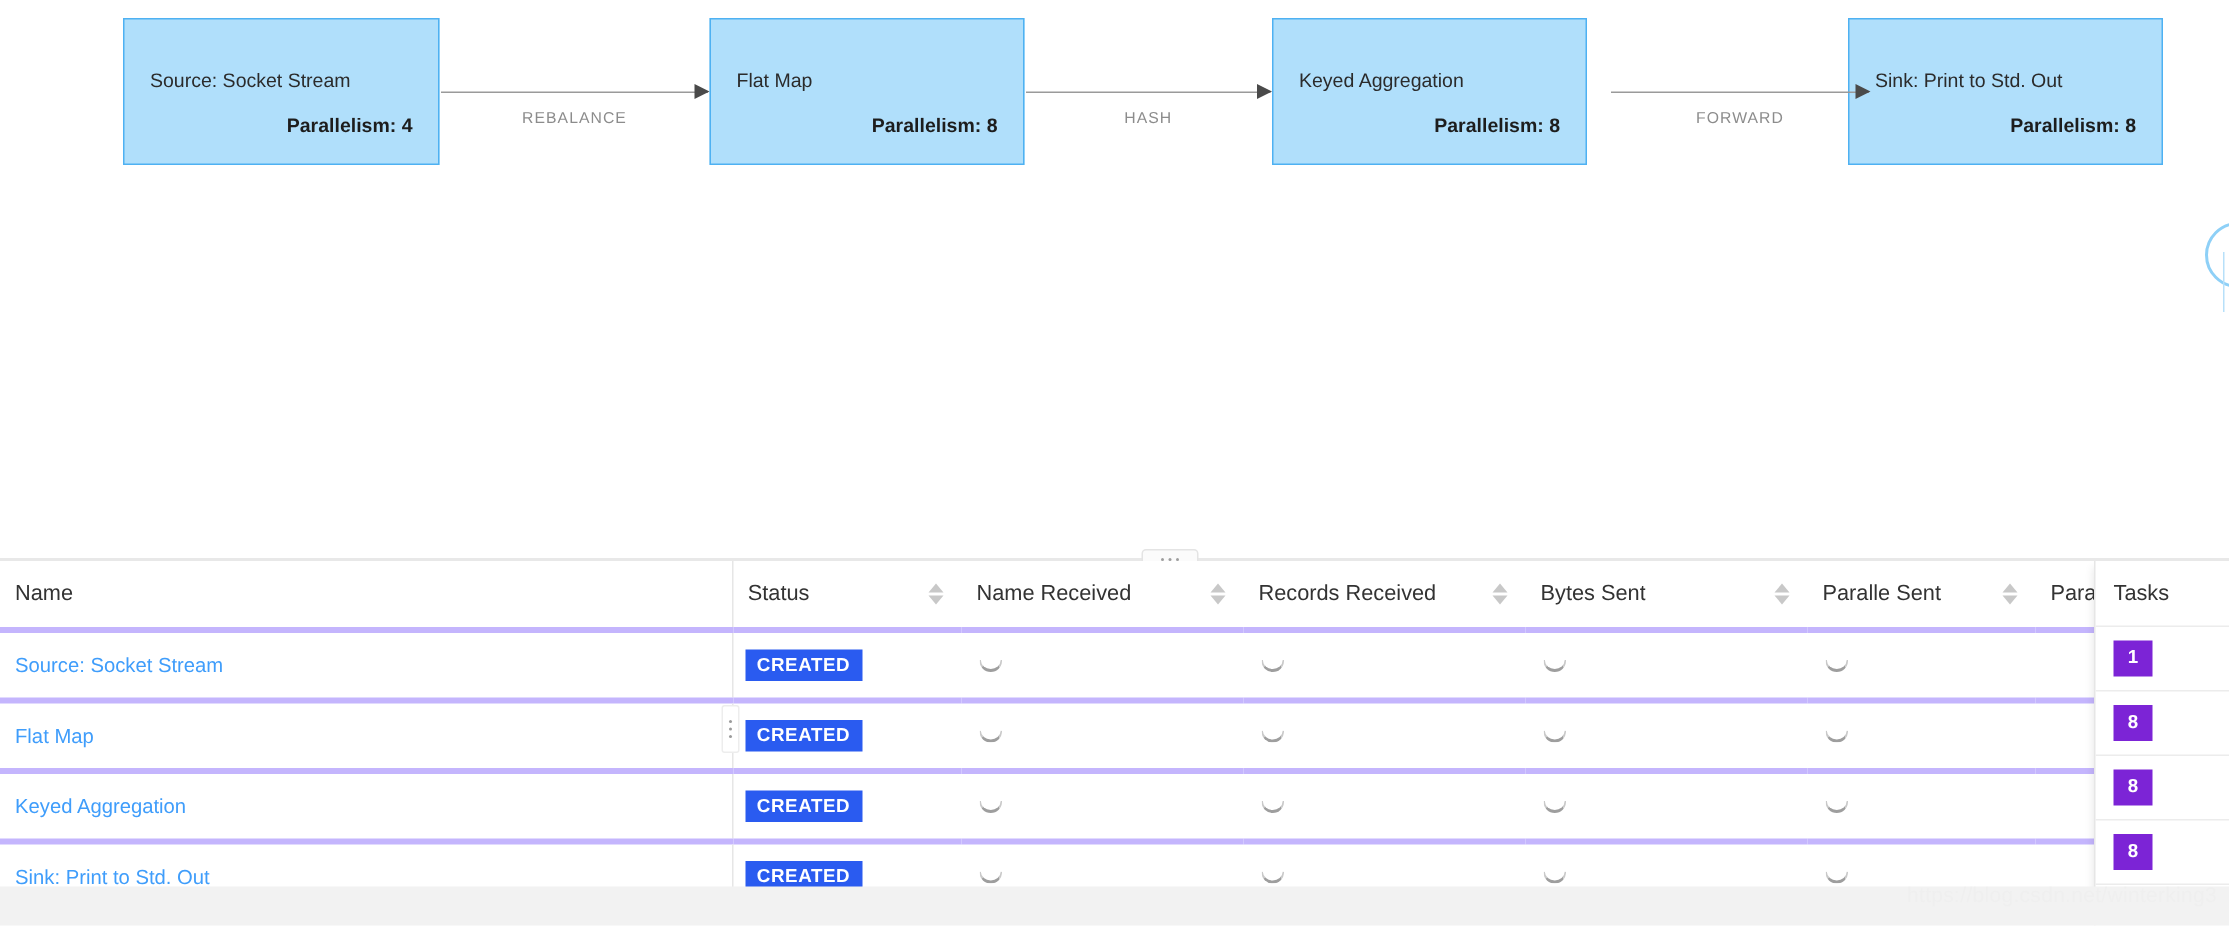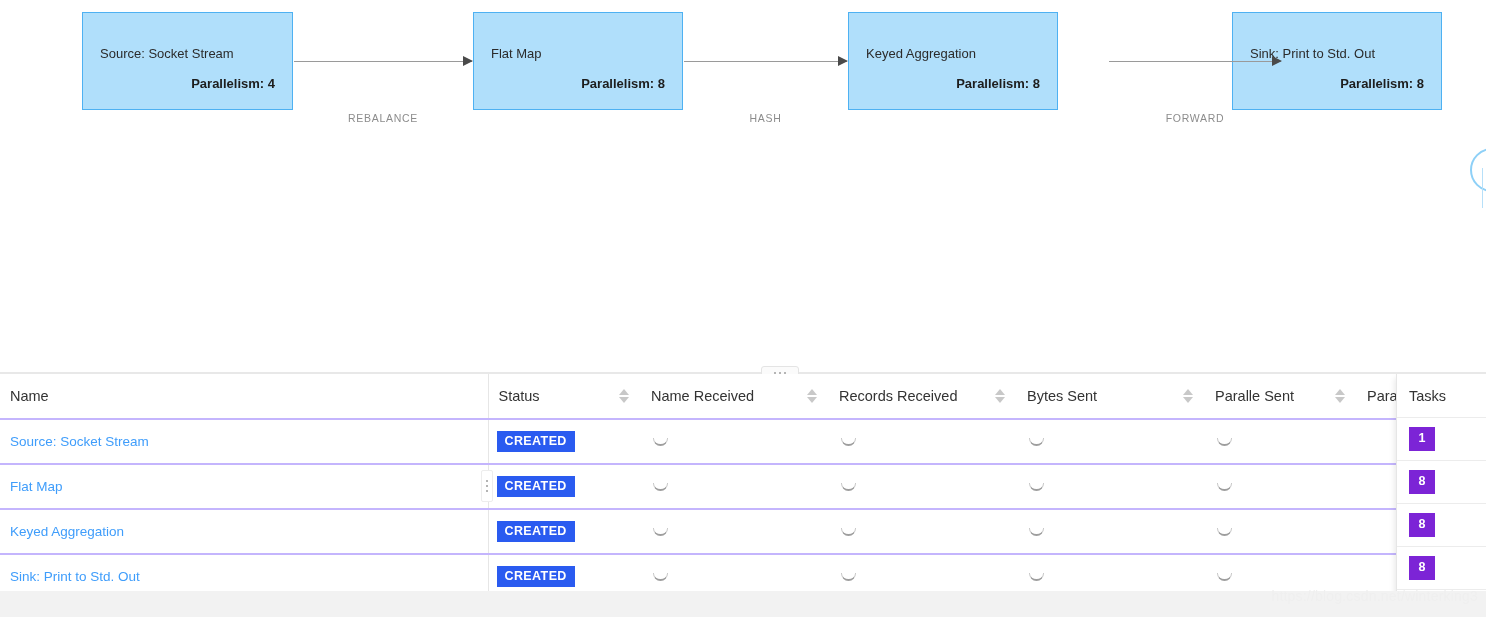--- a/index.html
+++ b/index.html
@@ -81,25 +81,24 @@
   .edge .edge-label {
     position: absolute;
     top: 12px;
     left: 0;
     width: 100%;
     text-align: center;
     font-size: 10.5px;
     letter-spacing: 0.7px;
     color: #8c8c8c;
     white-space: nowrap;
-    margin-top: 39px;
   }
   #edge-0 { left: 294px; width: 178px; }
   #edge-1 { left: 684px; width: 163px; }
-  #edge-2 { left: 1109px; width: 172px; }
+  #edge-2 { left: 1074px; width: 172px; }
 
   
   #stray-circle {
     position: absolute;
     left: 1470px;
     top: 148px;
     width: 44px;
     height: 44px;
     border: 2px solid #8ed0f7;
     border-radius: 50%;
@@ -157,21 +156,21 @@
     overflow: hidden;
   }
   .tbl {
     position: absolute;
     left: 0; top: 0;
     width: 1486px;
     border-collapse: collapse;
     table-layout: fixed;
   }
   .tbl th, .tbl td {
-    border-bottom: 2px solid #c4b5fd;
+    border-bottom: 4px solid #c4b5fd;
     padding: 0;
     text-align: left;
     vertical-align: middle;
     font-weight: normal;
   }
   .tbl thead th {
     height: 44px;
     font-size: 14.5px;
     color: #333333;
     position: relative;

